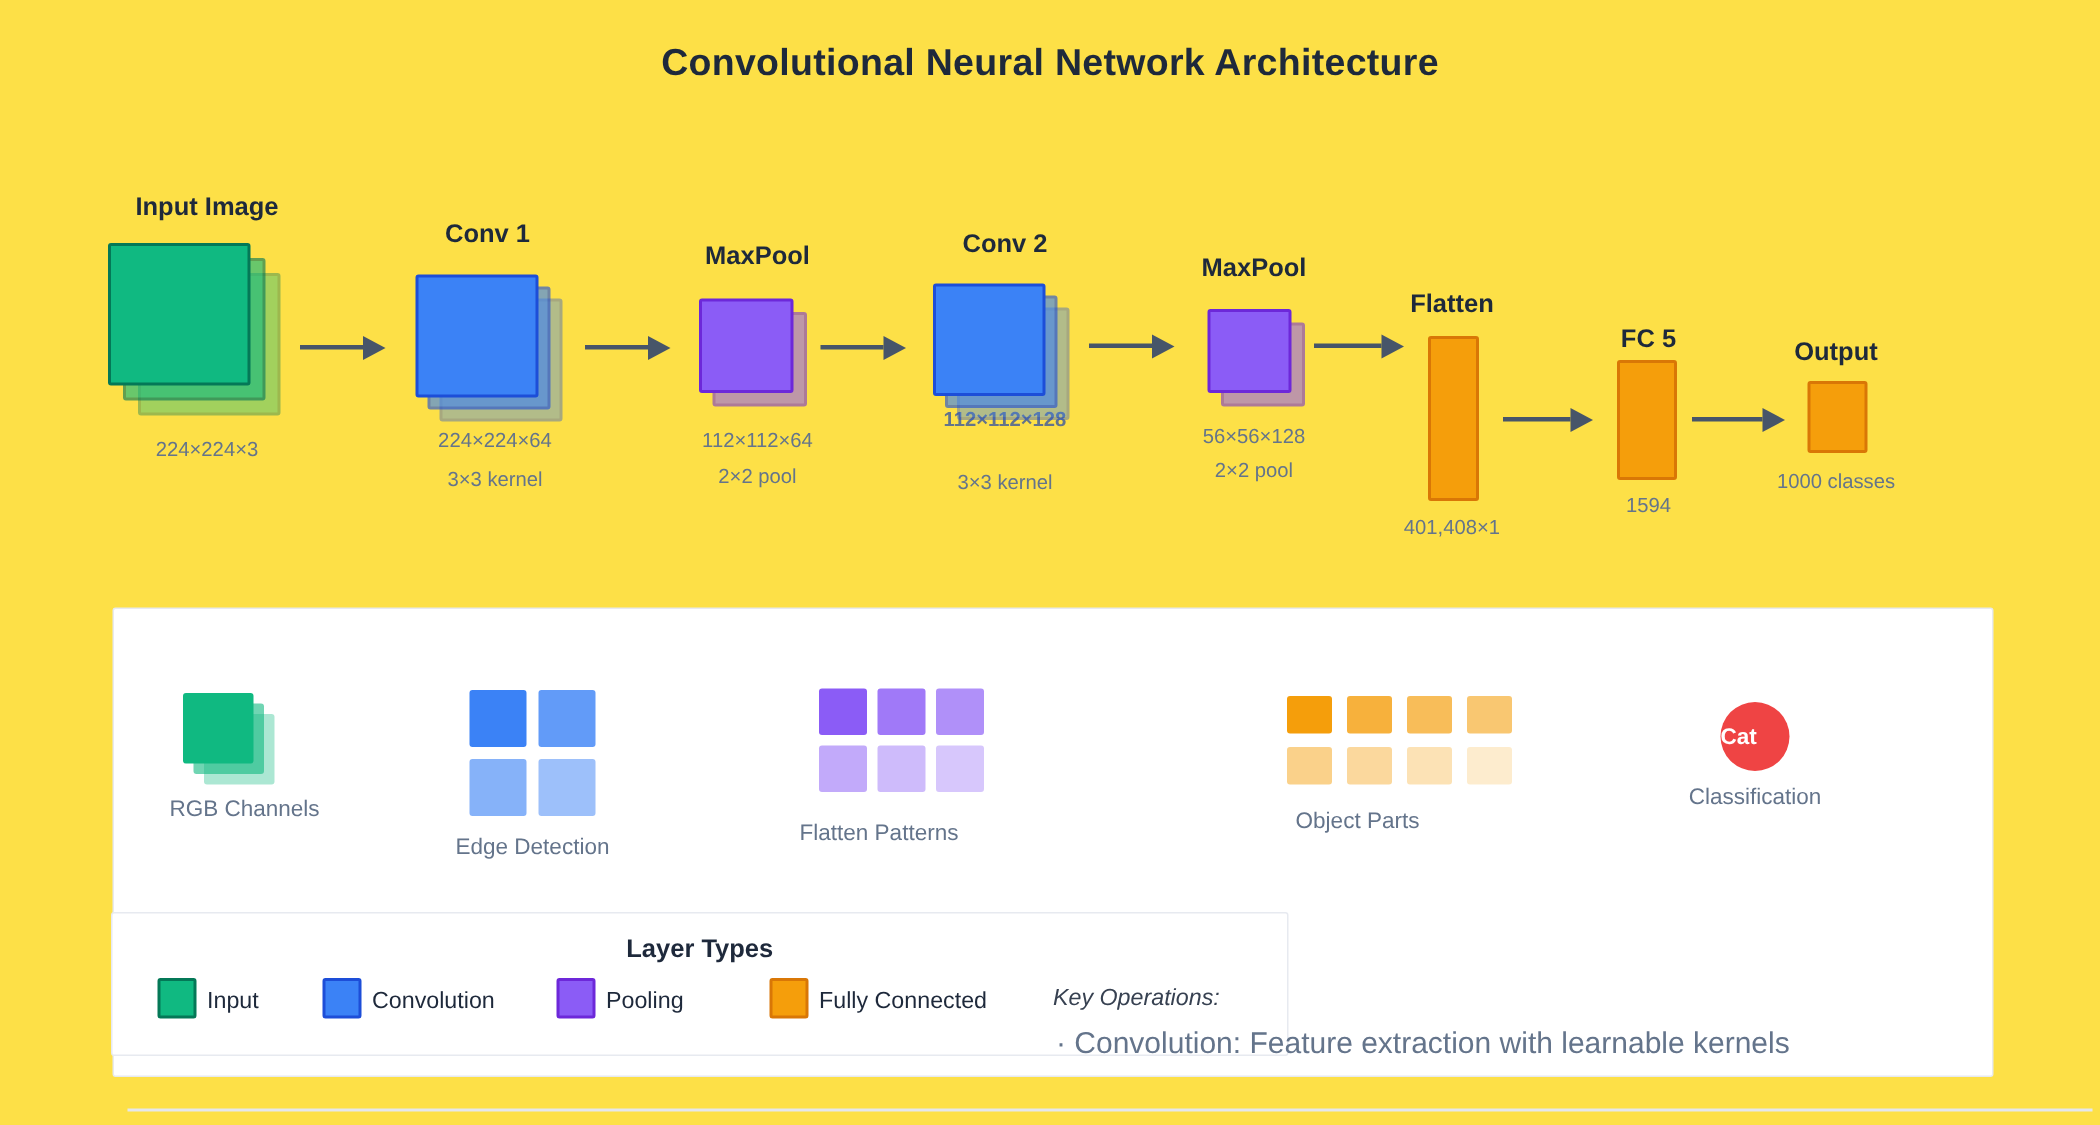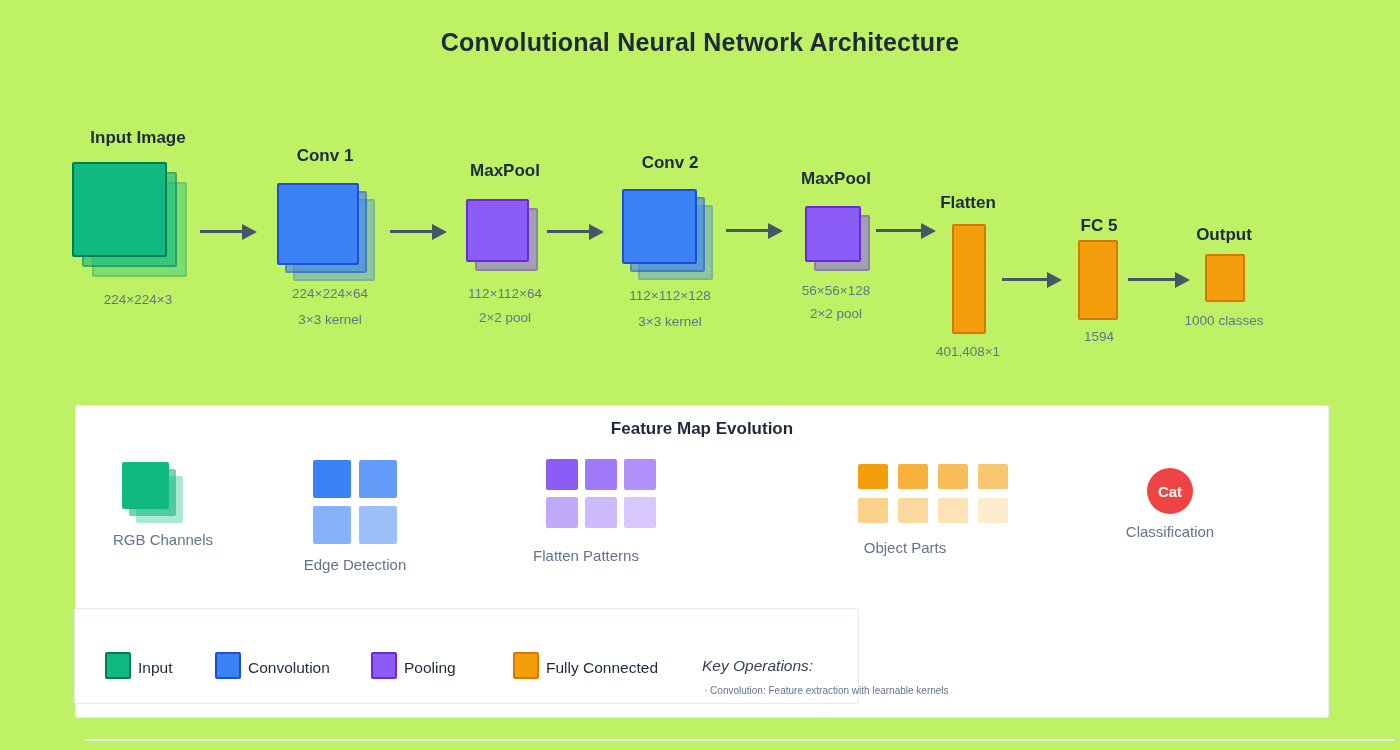--- a/index.html
+++ b/index.html
@@ -6,21 +6,21 @@
     --green:#10b981; --green-border:#047857;
     --blue:#3b82f6; --blue-border:#1d4ed8;
     --purple:#8b5cf6; --purple-border:#6d28d9;
     --orange:#f59e0b; --orange-border:#d97706;
     --red:#ef4444; --arrow:#475569;
     --text-dark:#1e293b; --text-gray:#64748b; --panel-border:#e7eaf0;
   }
   *{margin:0;padding:0;box-sizing:border-box;}
   html,body{background:#ffffff;}
   .canvas{
-    position:relative;width:1400px;height:750px;overflow:hidden;background:#bef264;
+    position:relative;width:1400px;height:750px;overflow:hidden;background:#fde047;
     font-family:"Liberation Sans", sans-serif;color:var(--text-dark);
   }
   .title{
     position:absolute;left:0;top:28px;width:1400px;text-align:center;
     font-size:25px;font-weight:700;color:var(--text-dark);letter-spacing:.2px;
   }
   .stage-label{position:absolute;text-align:center;font-size:17px;font-weight:700;color:var(--text-dark);}
   .dim{position:absolute;text-align:center;font-size:13.5px;color:var(--text-gray);}
   .stack{position:absolute;}
   .sq{position:absolute;border-radius:2px;}
@@ -41,33 +41,33 @@
   .panel-title{position:absolute;left:75px;top:419px;width:1254px;text-align:center;
     font-size:17px;font-weight:700;color:var(--text-dark);}
   .feat-label{position:absolute;text-align:center;font-size:15px;color:var(--text-gray);}
   .grid{position:absolute;display:grid;}
   .cell{border-radius:2px;}
   .cell.blue{background:var(--blue);}
   .cell.purple{background:var(--purple);}
   .cell.orange{background:var(--orange);}
   .circle{
     position:absolute;left:1147px;top:468px;width:46px;height:46px;border-radius:50%;
-    background:var(--red);display:flex;align-items:center;justify-content:center;
+    background:var(--red);display:flex;align-items:center;
     color:#fff;font-size:15px;font-weight:700;
   }
   .lt-box{
     position:absolute;left:74px;top:608px;width:785px;height:96px;
     background:#fff;border:1.5px solid var(--panel-border);border-radius:2px;
   }
   .lt-title{position:absolute;left:74px;top:623px;width:785px;text-align:center;
     font-size:17px;font-weight:700;color:var(--text-dark);}
   .swatch{position:absolute;top:652px;width:26px;height:27px;border:2.5px solid;border-radius:2px;}
   .legend-label{position:absolute;top:659px;font-size:15.5px;color:var(--text-dark);}
   .keyops-title{position:absolute;left:702px;top:657px;font-size:15.5px;color:#374151;font-style:italic;}
-  .keyops-item{position:absolute;left:704px;top:685px;font-size:10px;color:var(--text-gray);}
+  .keyops-item{position:absolute;left:704px;top:685px;font-size:20px;color:var(--text-gray);}
   .keyops-item::before{content:"· ";}
   .divider{position:absolute;left:85px;top:739px;width:1310px;height:1.5px;background:#e5e7eb;}
 </style>
 </head>
 <body>
 
 <div class="canvas">
 
   <div class="title">Convolutional Neural Network Architecture</div>
 
@@ -103,21 +103,21 @@
     <div class="dim" style="left:445px;top:310px;width:120px;">2×2 pool</div>
 
     <div class="arrow" style="left:547px;top:230px;width:42px;"></div>
 
     <div class="stage-label" style="left:620px;top:153px;width:100px;">Conv 2</div>
     <div class="stack" style="left:622px;top:189px;width:91px;height:91px;">
       <div class="sq b blue" style="left:0;top:0;width:75px;height:75px;z-index:3;opacity:1;"></div>
       <div class="sq b blue" style="left:8px;top:8px;width:75px;height:75px;z-index:2;opacity:.62;"></div>
       <div class="sq b blue" style="left:16px;top:16px;width:75px;height:75px;z-index:1;opacity:.38;"></div>
     </div>
-    <div class="dim" style="left:605px;top:288px;width:130px;">112×112×128</div>
+    <div class="dim" style="left:605px;top:272px;width:130px;font-weight:bold;">112×112×128</div>
     <div class="dim" style="left:605px;top:314px;width:130px;">3×3 kernel</div>
 
     <div class="arrow" style="left:726px;top:229px;width:42px;"></div>
 
     <div class="stage-label" style="left:786px;top:169px;width:100px;">MaxPool</div>
     <div class="stack" style="left:805px;top:206px;width:65px;height:65px;">
       <div class="sq b purple" style="left:0;top:0;width:56px;height:56px;z-index:2;opacity:1;"></div>
       <div class="sq b purple" style="left:9px;top:9px;width:56px;height:56px;z-index:1;opacity:.55;"></div>
     </div>
     <div class="dim" style="left:776px;top:283px;width:120px;">56×56×128</div>
@@ -136,21 +136,20 @@
     <div class="dim" style="left:1068px;top:329px;width:62px;">1594</div>
 
     <div class="arrow" style="left:1128px;top:278px;width:47px;"></div>
 
     <div class="stage-label" style="left:1184px;top:225px;width:80px;">Output</div>
     <div class="rect orange" style="left:1205px;top:254px;width:40px;height:48px;"></div>
     <div class="dim" style="left:1164px;top:313px;width:120px;">1000 classes</div>
   </div>
 
   <div class="panel"></div>
-  <div class="panel-title">Feature Map Evolution</div>
 
   <div class="stack" style="left:122px;top:462px;width:62px;height:62px;">
     <div class="sq green" style="left:0;top:0;width:47px;height:47px;z-index:3;opacity:1;"></div>
     <div class="sq green" style="left:7px;top:7px;width:47px;height:47px;z-index:2;opacity:.6;"></div>
     <div class="sq green" style="left:14px;top:14px;width:47px;height:47px;z-index:1;opacity:.35;"></div>
   </div>
   <div class="feat-label" style="left:88px;top:531px;width:150px;">RGB Channels</div>
 
   <div class="grid" style="left:313px;top:460px;grid-template-columns:repeat(2,38px);grid-auto-rows:38px;gap:8px;">
     <div class="cell blue" style="opacity:1;"></div>
@@ -181,20 +180,21 @@
     <div class="cell orange" style="opacity:.2;"></div>
   </div>
   <div class="feat-label" style="left:830px;top:539px;width:150px;text-align:center;">Object Parts</div>
 
   <div class="circle">
     <span>Cat</span>
   </div>
   <div class="feat-label" style="left:1095px;top:523px;width:150px;">Classification</div>
 
   <div class="lt-box"></div>
+  <div class="lt-title">Layer Types</div>
 
   <div class="swatch" style="left:105px;background:var(--green);border-color:var(--green-border);"></div>
   <div class="legend-label" style="left:138px;">Input</div>
 
   <div class="swatch" style="left:215px;background:var(--blue);border-color:var(--blue-border);"></div>
   <div class="legend-label" style="left:248px;">Convolution</div>
 
   <div class="swatch" style="left:371px;background:var(--purple);border-color:var(--purple-border);"></div>
   <div class="legend-label" style="left:404px;">Pooling</div>
 

